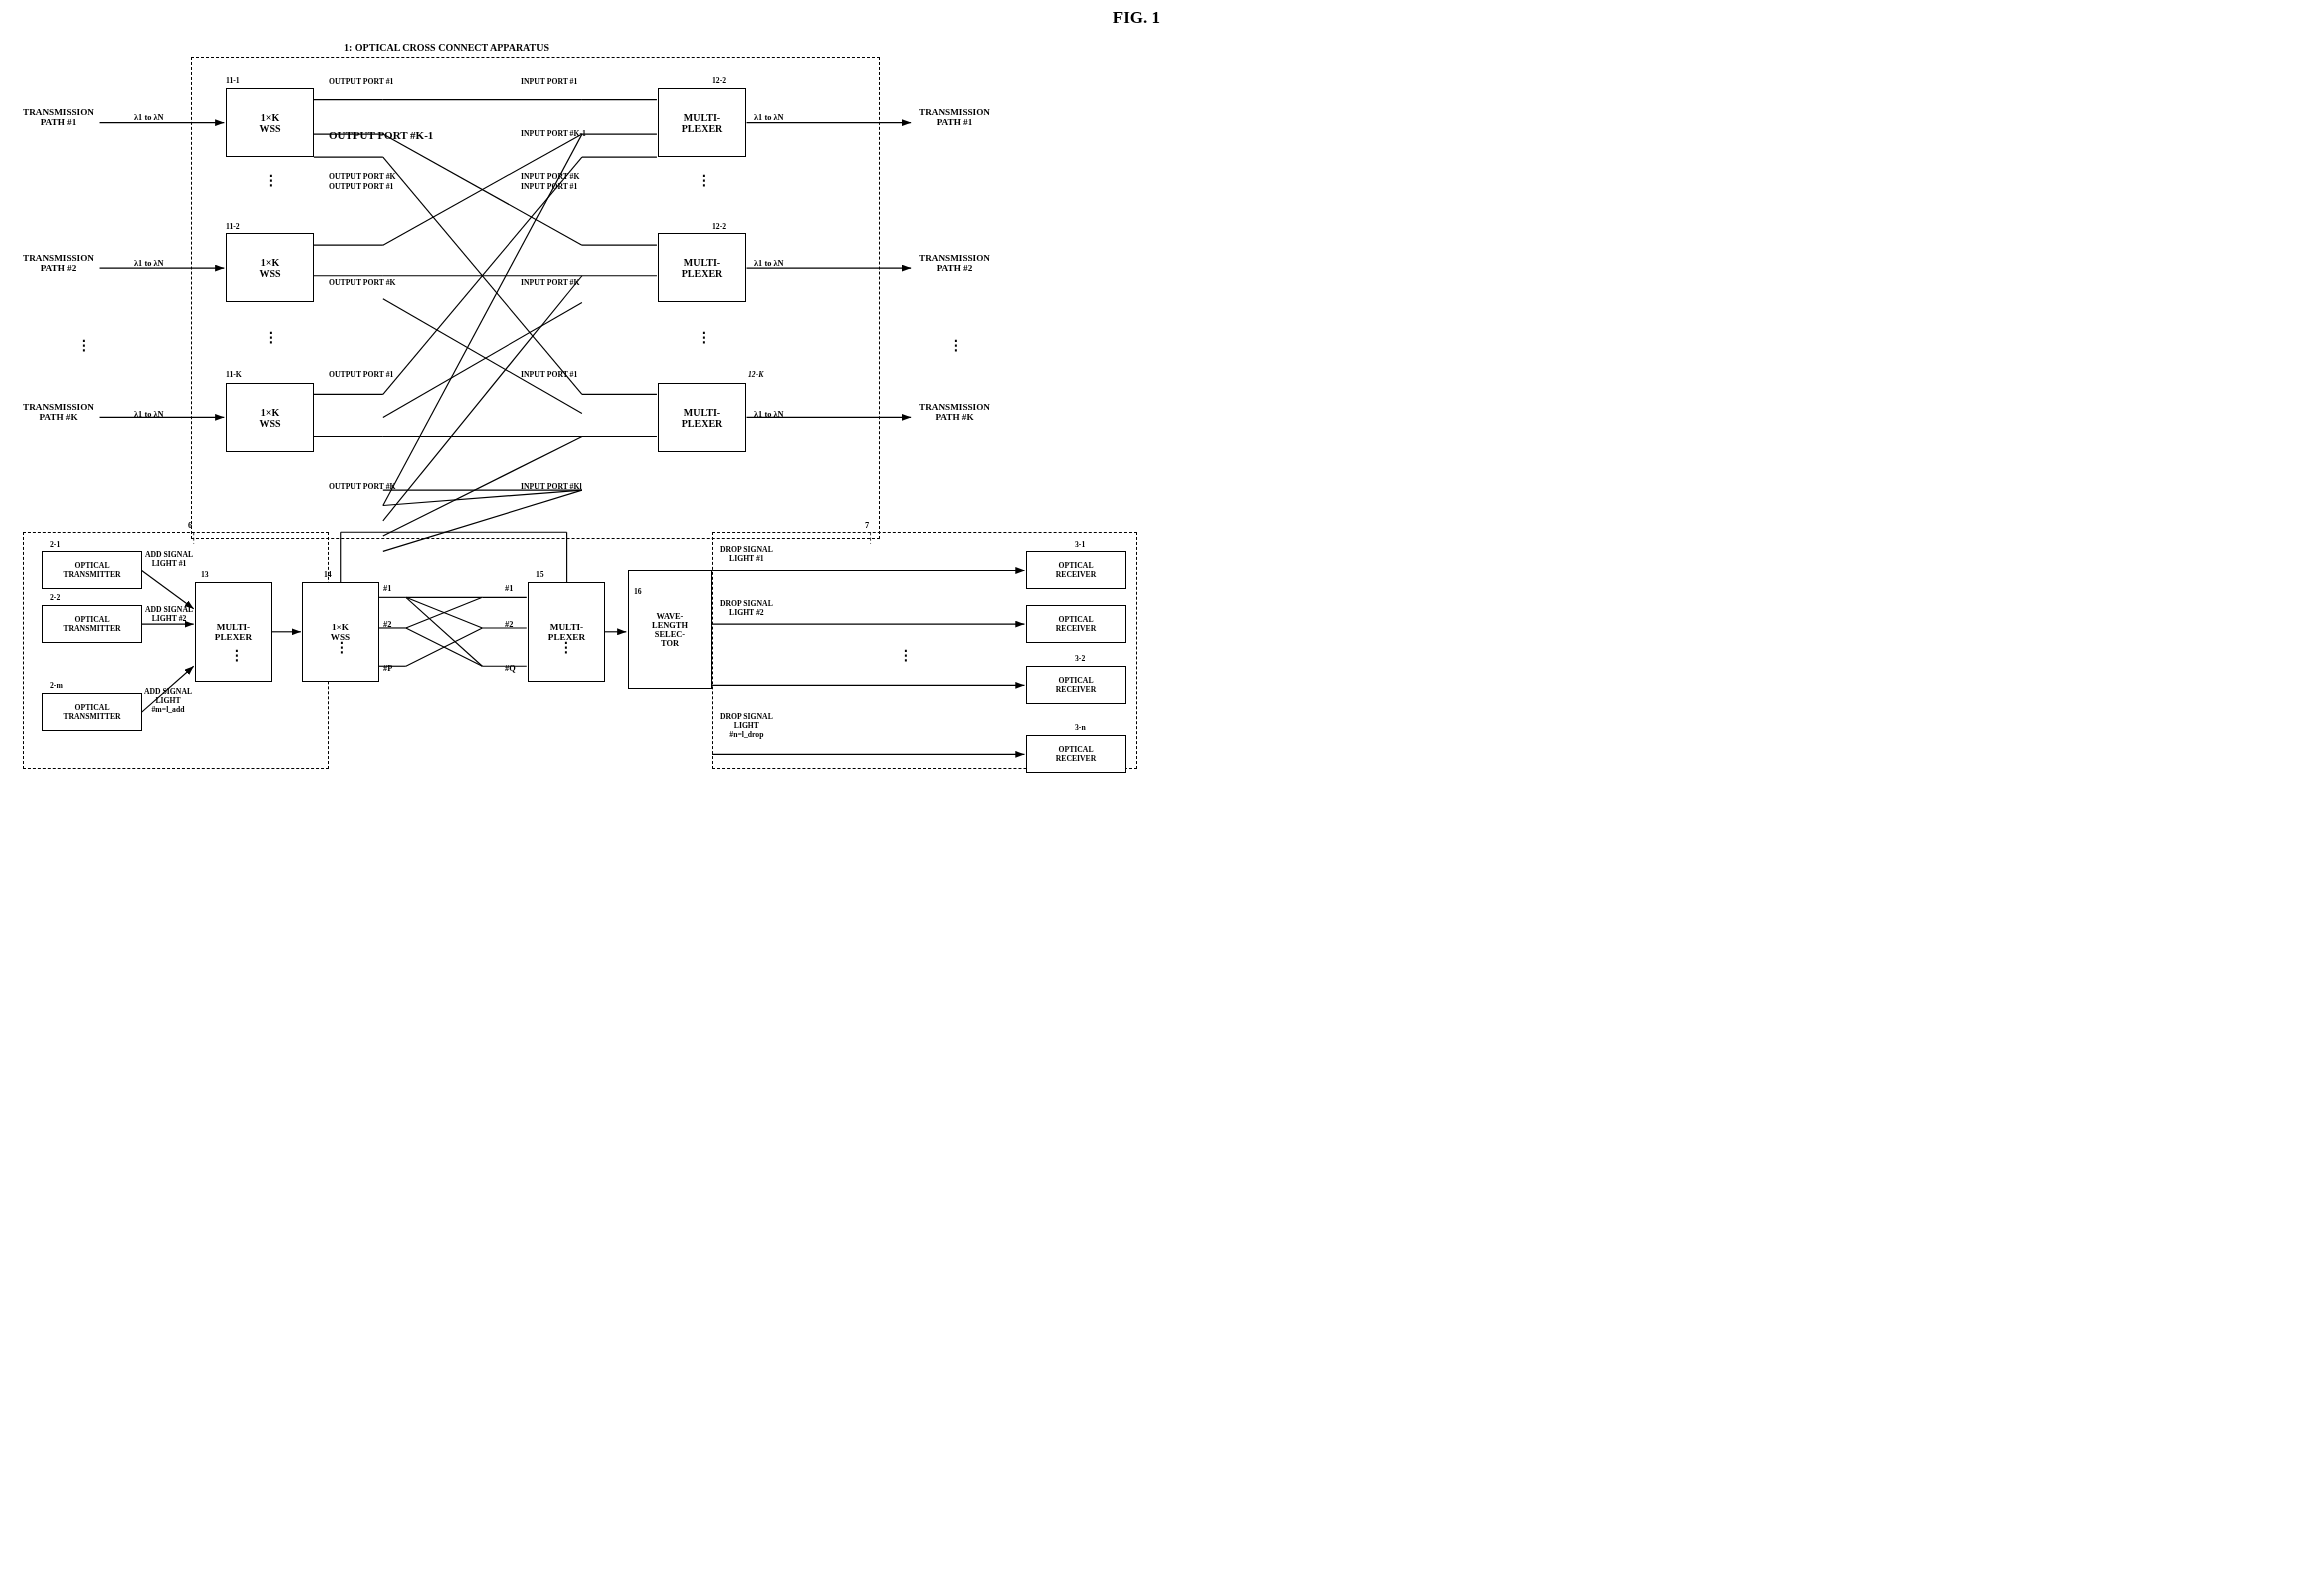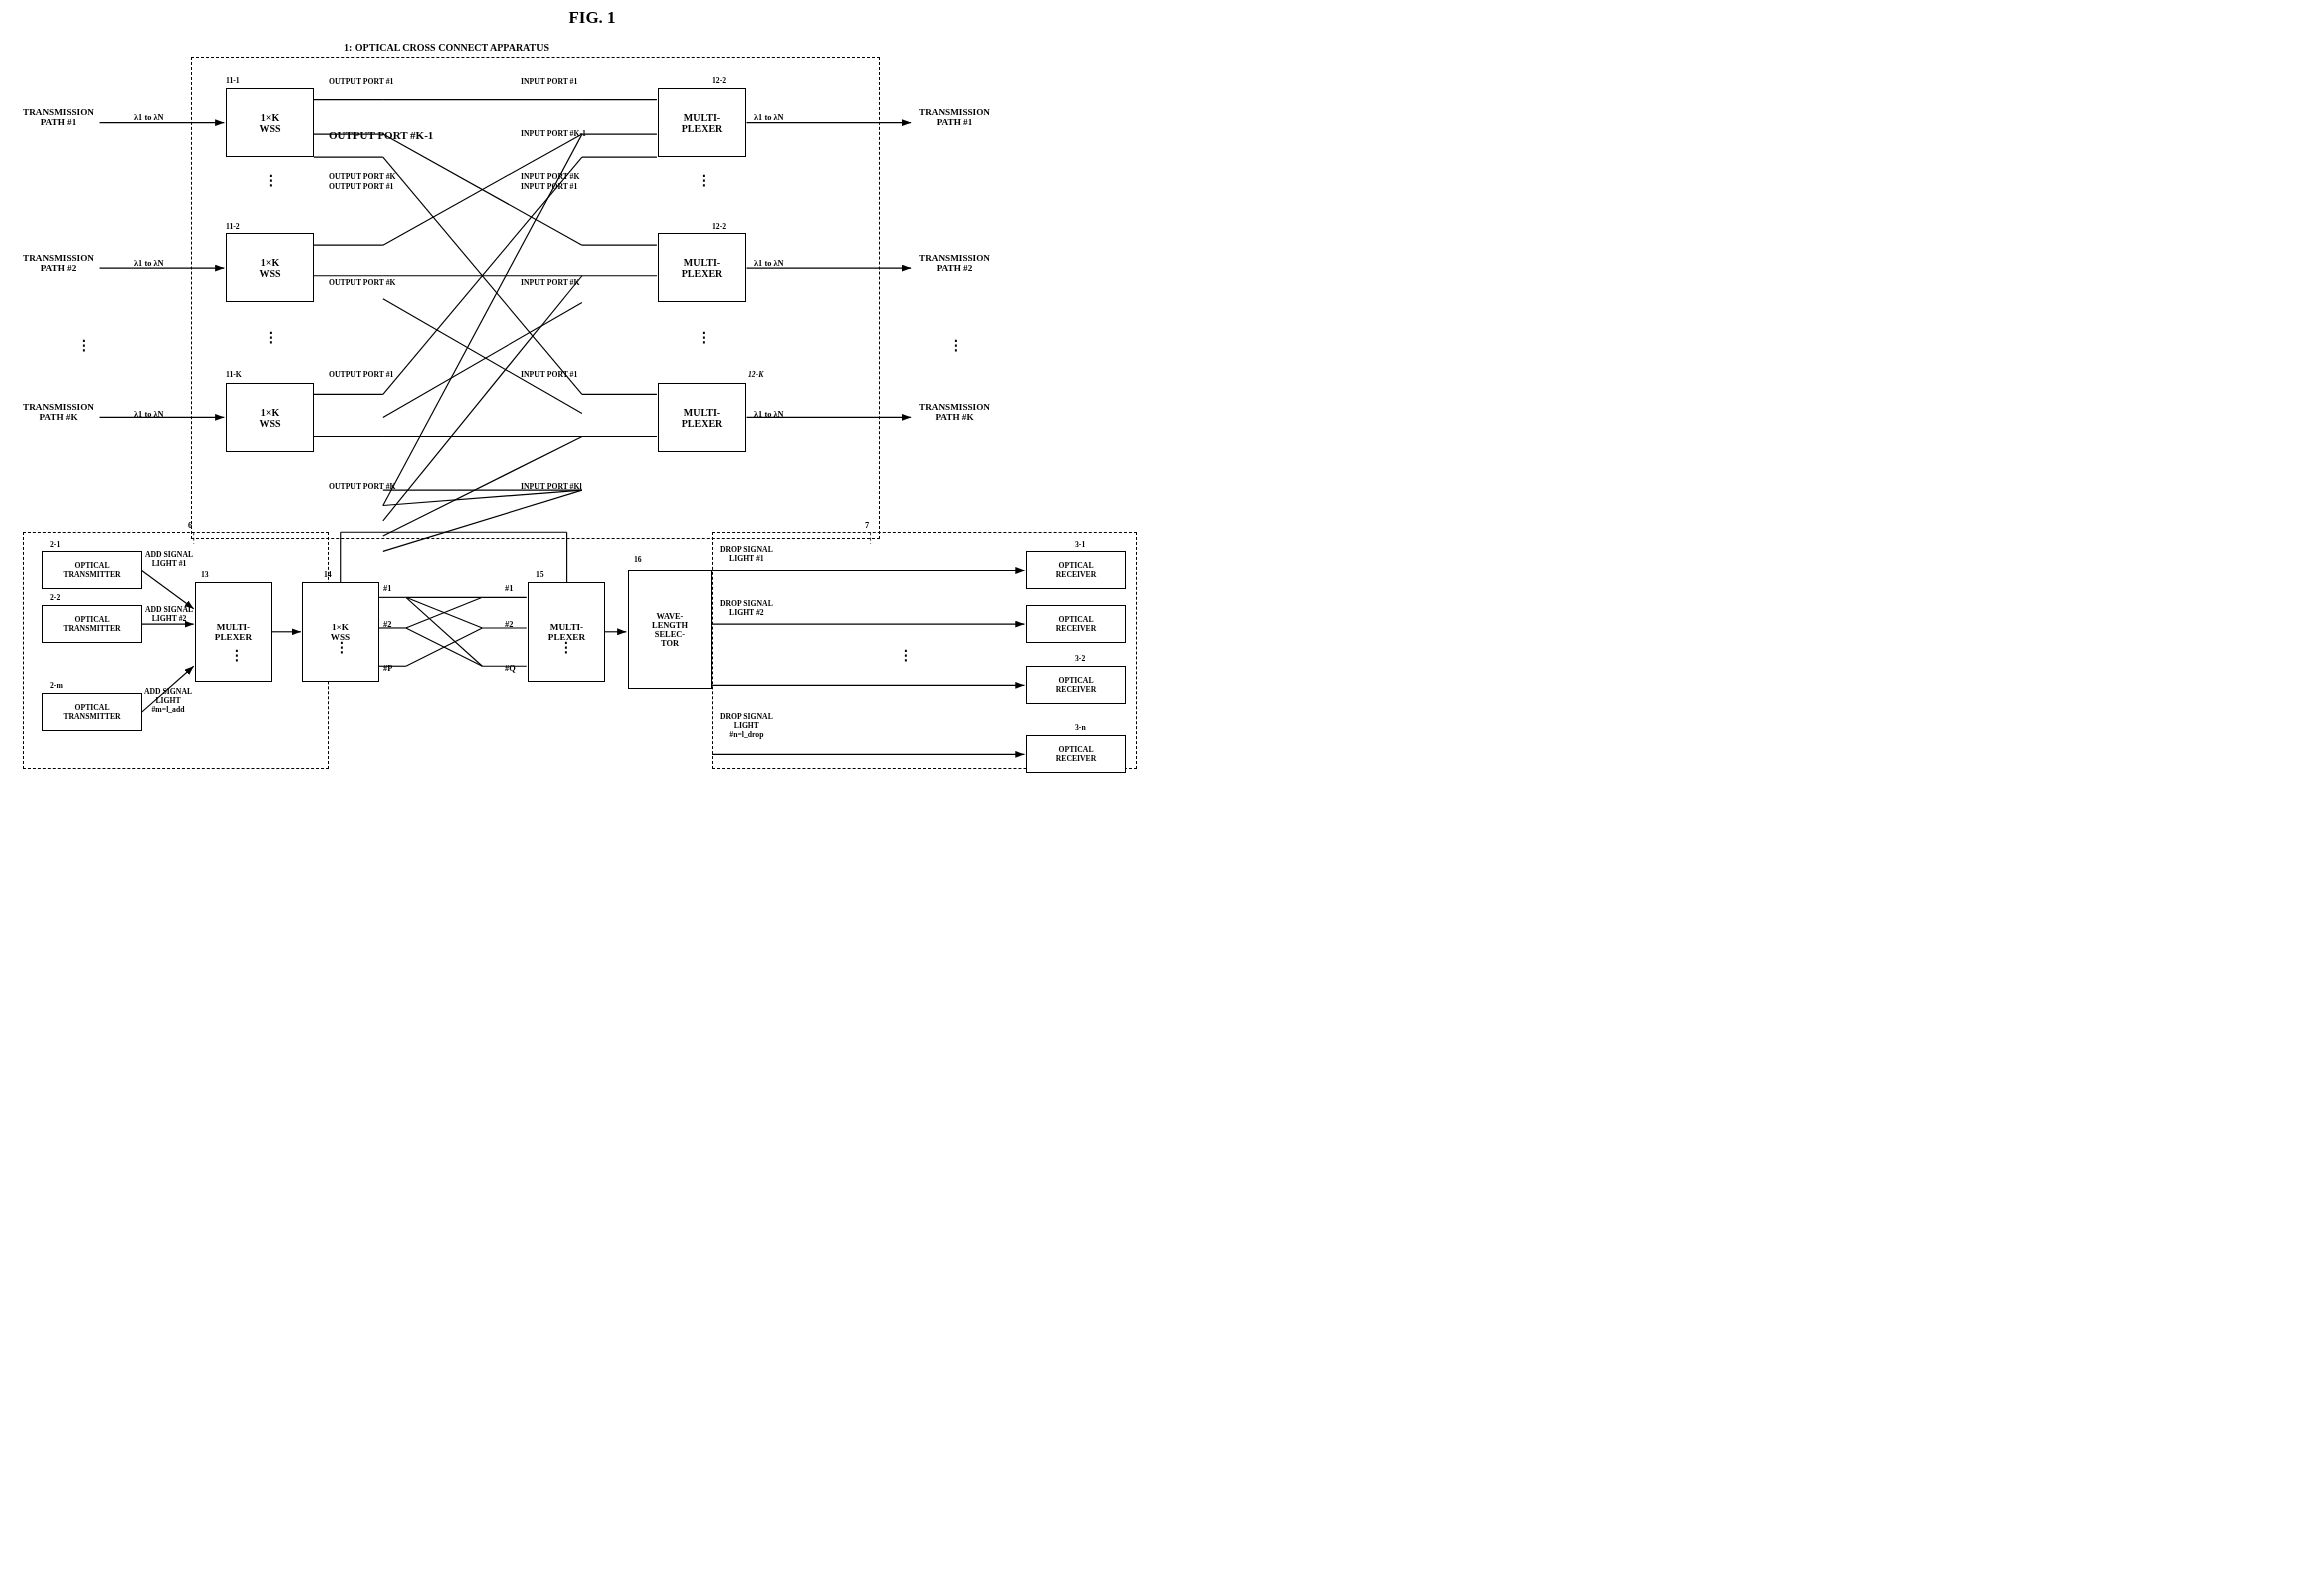--- a/index.html
+++ b/index.html
@@ -10,21 +10,21 @@
       height: 795px;
       overflow: hidden;
       position: relative;
     }
     .diagram-container {
       position: relative;
       width: 1160px;
       height: 795px;
     }
     .fig-title {
-      text-align: center;
+      text-align: right;
       font-size: 17px;
       font-weight: bold;
       position: absolute;
       top: 7.7px;
       left: 0;
       right: 0;
       margin-left: 24px;
     }
     
     .box {
@@ -161,21 +161,21 @@
     <span>PLEXER</span>
   </div>
   <div class="label-sm" style="top:570px;left:536px;">15</div>
 
   <div class="box" style="top:570px;left:628px;width:84px;height:119px;font-size:8.4px;">
     <span>WAVE-</span>
     <span>LENGTH</span>
     <span>SELEC-</span>
     <span>TOR</span>
   </div>
-  <div class="label-sm" style="top:555px;left:634px;">16</div>
+  <div class="label-sm" style="top:587px;left:634px;">16</div>
 
   <div class="box" style="top:551px;left:42px;width:100px;height:38px;font-size:7.7px;">
     <span>OPTICAL</span>
     <span>TRANSMITTER</span>
   </div>
   <div class="label-sm" style="top:540px;left:50px;">2-1</div>
 
   <div class="box" style="top:605px;left:42px;width:100px;height:38px;font-size:7.7px;">
     <span>OPTICAL</span>
     <span>TRANSMITTER</span>

